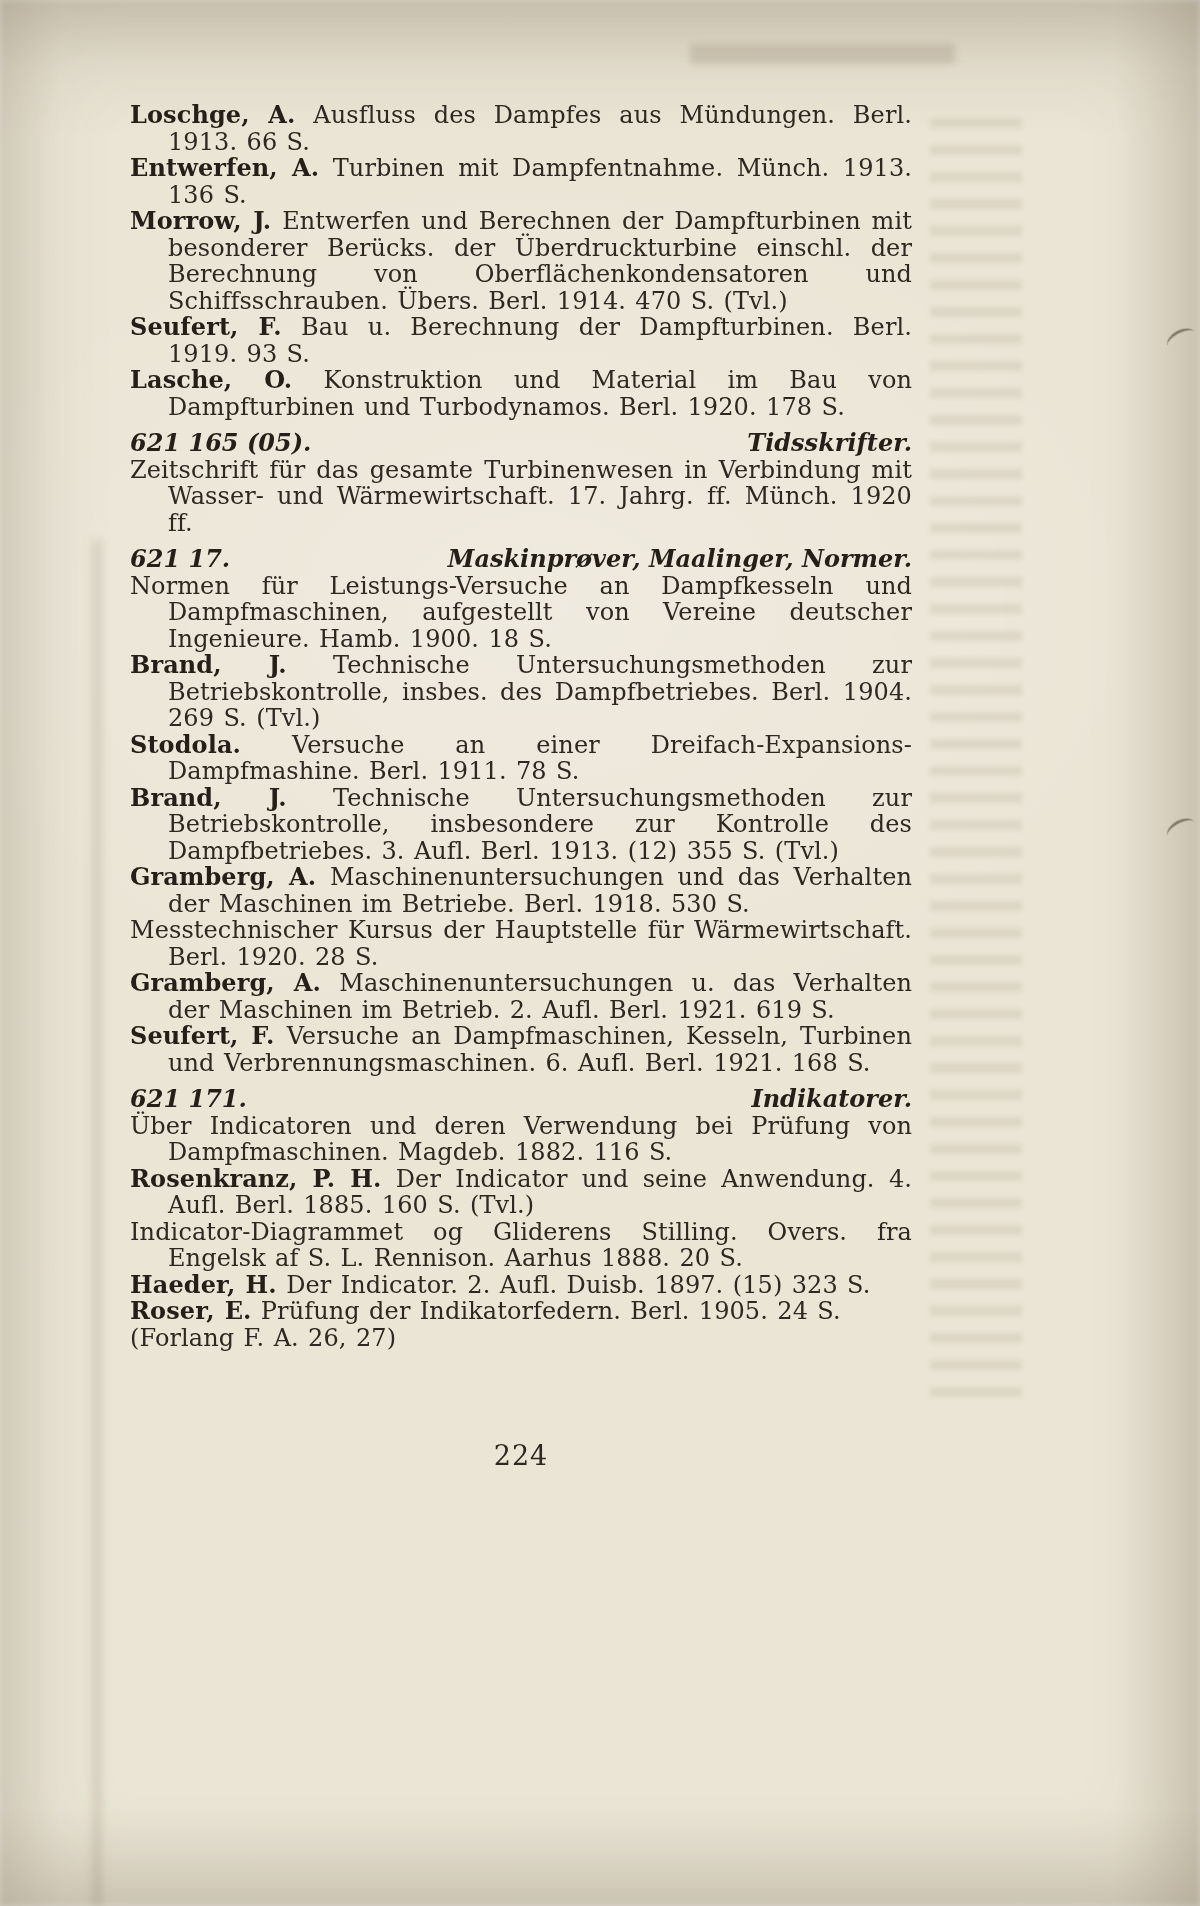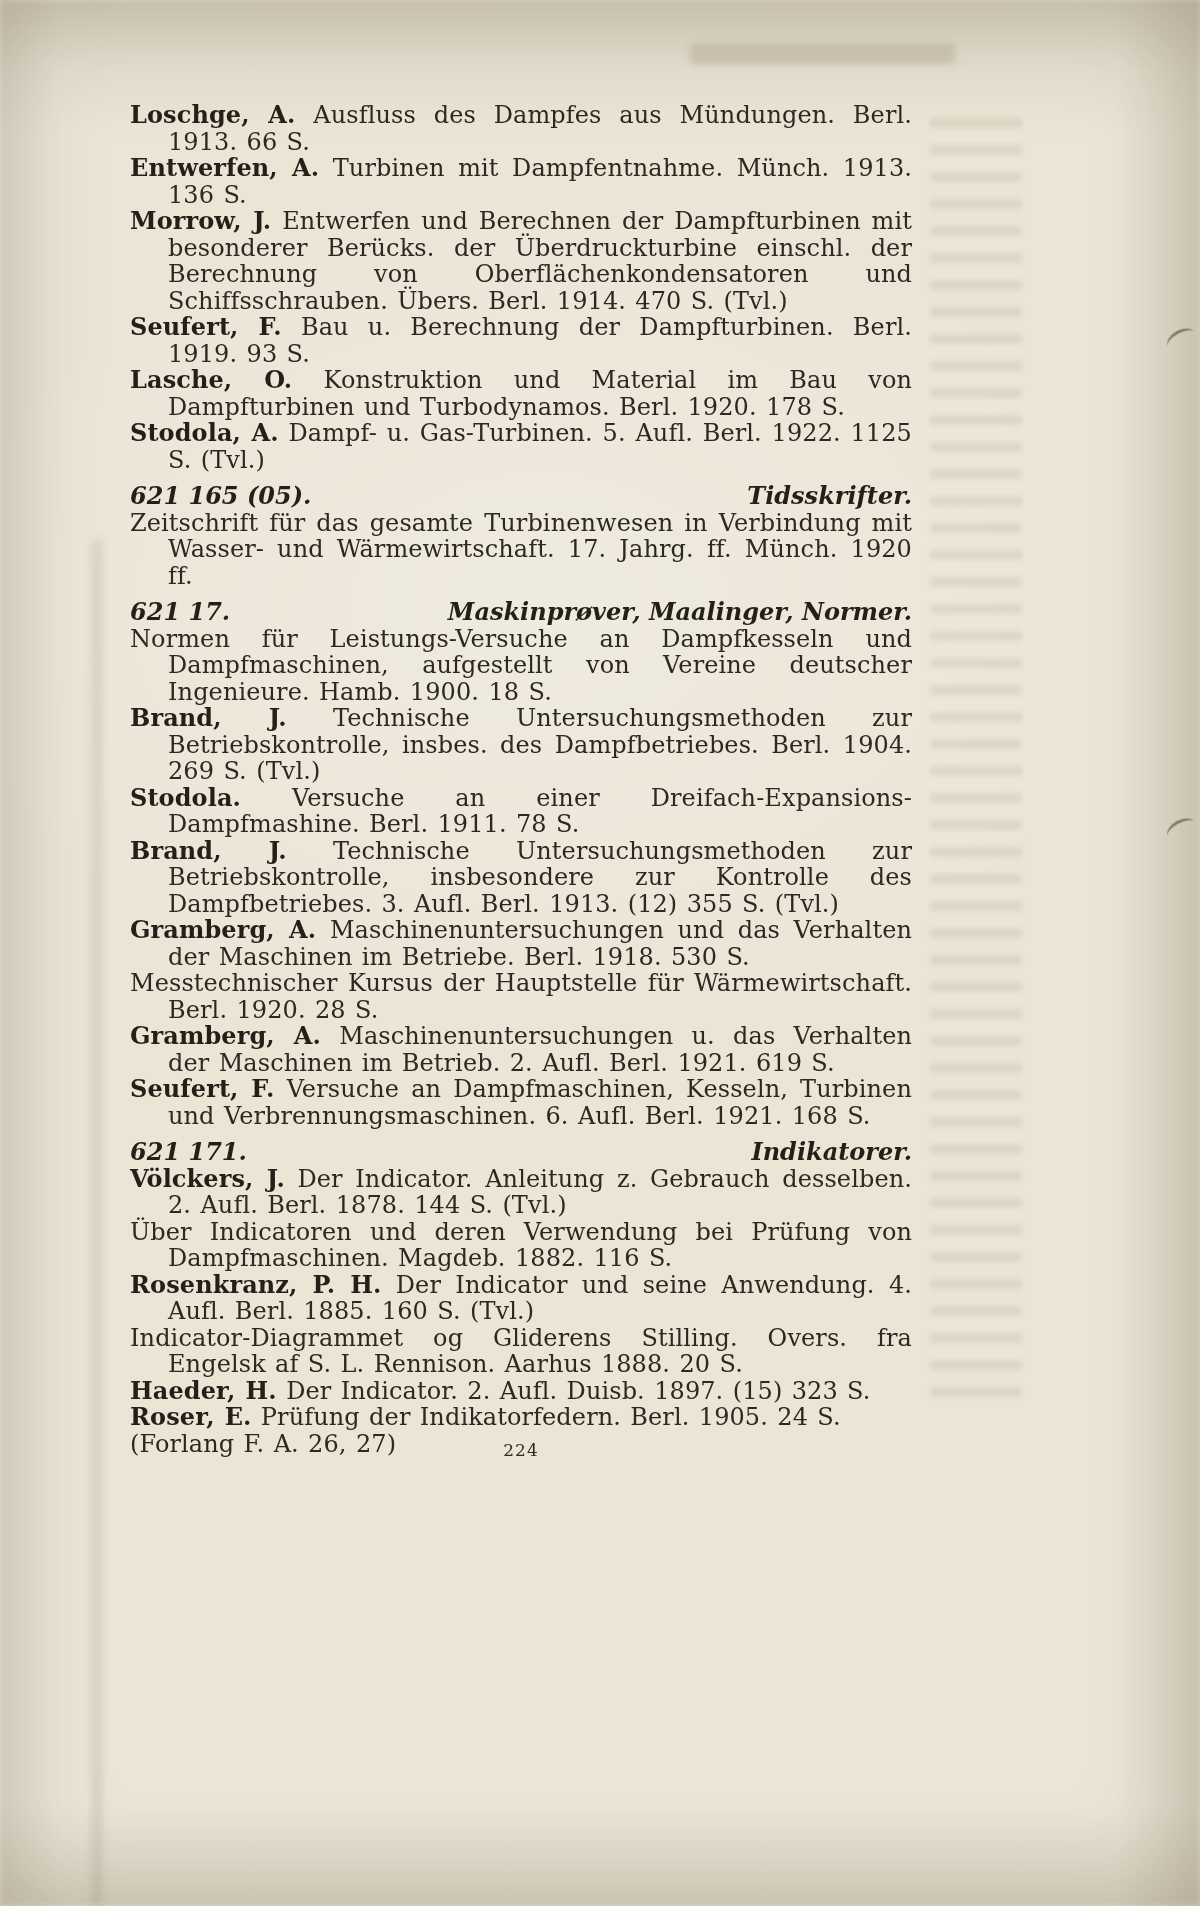--- a/index.html
+++ b/index.html
@@ -55,40 +55,39 @@
     text-align: justify; letter-spacing: 0.1px; word-spacing: 1.6px;
   }
   .entry b { font-weight: 700; color: #241f18; }
   .section {
     margin: 10px 0 0 0; display: flex; justify-content: space-between;
     font-weight: 700; color: #241f18; font-style: italic;
   }
   .right-line { text-align: left; padding-left: 0; text-indent: 0; }
   .page-number {
     position: absolute; top: 1440px; left: 130px; width: 782px;
-    text-align: center; font-size: 17px; letter-spacing: 1px;
+    text-align: center; font-size: 27px; letter-spacing: 1px;
   }
 </style>
 </head>
 <body>
 
 <div class="scan">
   <div class="ghost-top"></div>
   <div class="bleed-right"></div>
   <div class="binding-shadow"></div>
   <div class="curl curl-1"></div>
   <div class="curl curl-2"></div>
 
   <div class="content">
       <p class="entry"><b class="author">Loschge, A.</b> <span class="bib-text">Ausfluss des Dampfes aus Mündungen. Berl. 1913. 66 S.</span></p>
       <p class="entry"><b class="author">Entwerfen, A.</b> <span class="bib-text">Turbinen mit Dampfentnahme. Münch. 1913. 136 S.</span></p>
       <p class="entry"><b class="author">Morrow, J.</b> <span class="bib-text">Entwerfen und Berechnen der Dampfturbinen mit besonderer Berücks. der Überdruckturbine einschl. der Berechnung von Oberflächenkondensatoren und Schiffsschrauben. Übers. Berl. 1914. 470 S. (Tvl.)</span></p>
       <p class="entry"><b class="author">Seufert, F.</b> <span class="bib-text">Bau u. Berechnung der Dampfturbinen. Berl. 1919. 93 S.</span></p>
       <p class="entry"><b class="author">Lasche, O.</b> <span class="bib-text">Konstruktion und Material im Bau von Dampfturbinen und Turbodynamos. Berl. 1920. 178 S.</span></p>
-      <p class="entry"><b class="author">Stodola, A.</b> <span class="bib-text">Dampf- u. Gas-Turbinen. 5. Aufl. Berl. 1922. 1125 S. (Tvl.)</span></p>
       <p class="section">
         <span class="sec-num">621 165 (05).</span>
         <span class="sec-title">Tidsskrifter.</span>
       </p>
       <p class="entry"><span class="bib-text">Zeitschrift für das gesamte Turbinenwesen in Verbindung mit Wasser- und Wärmewirtschaft. 17. Jahrg. ff. Münch. 1920 ff.</span></p>
       <p class="section">
         <span class="sec-num">621 17.</span>
         <span class="sec-title">Maskinprøver, Maalinger, Normer.</span>
       </p>
       <p class="entry"><span class="bib-text">Normen für Leistungs-Versuche an Dampfkesseln und Dampfmaschinen, aufgestellt von Vereine deutscher Ingenieure. Hamb. 1900. 18 S.</span></p>
@@ -96,21 +95,20 @@
       <p class="entry"><b class="author">Stodola.</b> <span class="bib-text">Versuche an einer Dreifach-Expansions-Dampfmashine. Berl. 1911. 78 S.</span></p>
       <p class="entry"><b class="author">Brand, J.</b> <span class="bib-text">Technische Untersuchungsmethoden zur Betriebskontrolle, insbesondere zur Kontrolle des Dampfbetriebes. 3. Aufl. Berl. 1913. (12) 355 S. (Tvl.)</span></p>
       <p class="entry"><b class="author">Gramberg, A.</b> <span class="bib-text">Maschinenuntersuchungen und das Verhalten der Maschinen im Betriebe. Berl. 1918. 530 S.</span></p>
       <p class="entry"><span class="bib-text">Messtechnischer Kursus der Hauptstelle für Wärmewirtschaft. Berl. 1920. 28 S.</span></p>
       <p class="entry"><b class="author">Gramberg, A.</b> <span class="bib-text">Maschinenuntersuchungen u. das Verhalten der Maschinen im Betrieb. 2. Aufl. Berl. 1921. 619 S.</span></p>
       <p class="entry"><b class="author">Seufert, F.</b> <span class="bib-text">Versuche an Dampfmaschinen, Kesseln, Turbinen und Verbrennungsmaschinen. 6. Aufl. Berl. 1921. 168 S.</span></p>
       <p class="section">
         <span class="sec-num">621 171.</span>
         <span class="sec-title">Indikatorer.</span>
       </p>
-      <p class="entry"><b class="author">Völckers, J.</b> <span class="bib-text">Der Indicator. Anleitung z. Gebrauch desselben. 2. Aufl. Berl. 1878. 144 S. (Tvl.)</span></p>
       <p class="entry"><span class="bib-text">Über Indicatoren und deren Verwendung bei Prüfung von Dampfmaschinen. Magdeb. 1882. 116 S.</span></p>
       <p class="entry"><b class="author">Rosenkranz, P. H.</b> <span class="bib-text">Der Indicator und seine Anwendung. 4. Aufl. Berl. 1885. 160 S. (Tvl.)</span></p>
       <p class="entry"><span class="bib-text">Indicator-Diagrammet og Gliderens Stilling. Overs. fra Engelsk af S. L. Rennison. Aarhus 1888. 20 S.</span></p>
       <p class="entry"><b class="author">Haeder, H.</b> <span class="bib-text">Der Indicator. 2. Aufl. Duisb. 1897. (15) 323 S.</span></p>
       <p class="entry"><b class="author">Roser, E.</b> <span class="bib-text">Prüfung der Indikatorfedern. Berl. 1905. 24 S.</span></p>
       <p class="entry right-line"><span class="bib-text">(Forlang F. A. 26, 27)</span></p>
     </div>
 
   <div class="page-number">224</div>
 </div>

